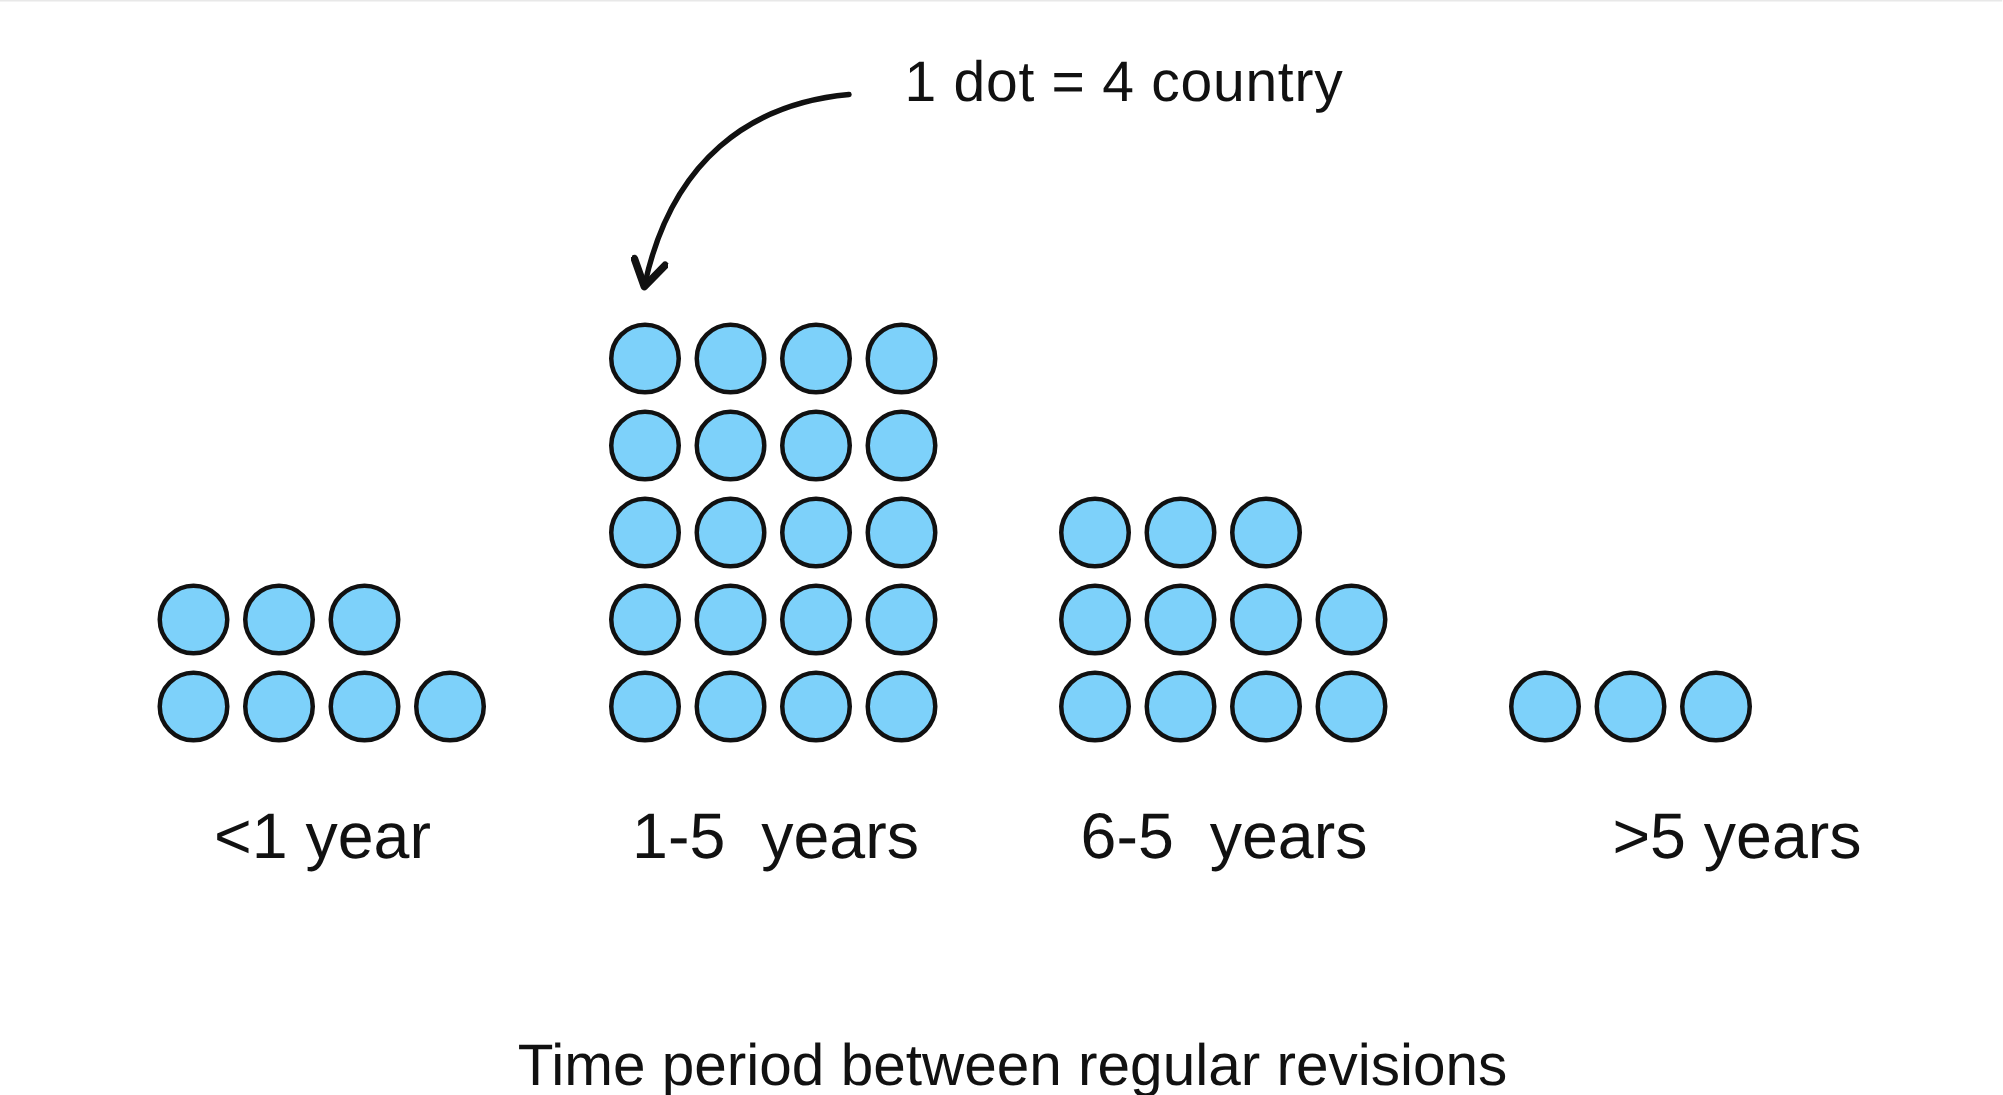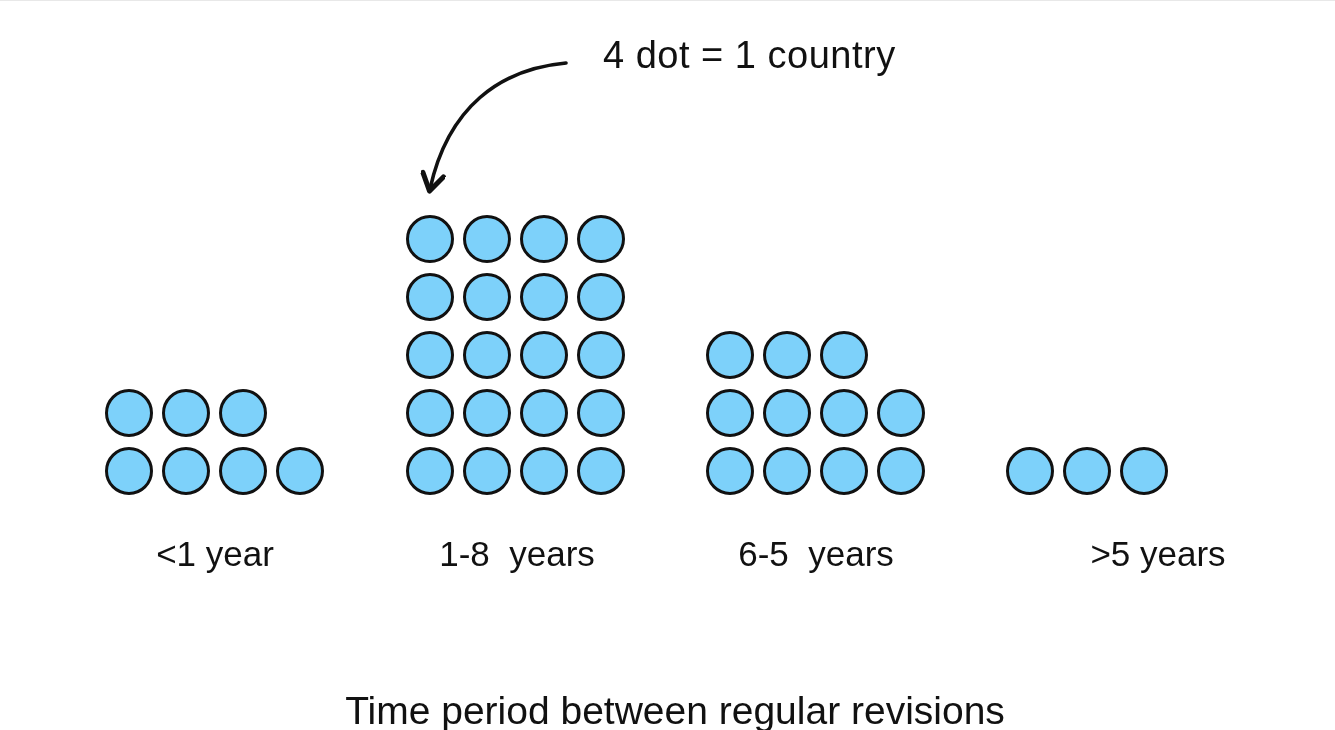--- a/index.html
+++ b/index.html
@@ -53,21 +53,21 @@
     width: 48px;
     height: 48px;
     box-sizing: border-box;
     border-radius: 50%;
     border: 3px solid #111111;
   }
   .axis-label {
     position: absolute;
     top: 533px;
     transform: translateX(-50%);
-    font-size: 35px;
+    font-size: 43px;
     color: #111111;
     white-space: pre;
   }
   .axis-label:nth-child(1) { left: 215px; }
   .axis-label:nth-child(2) { left: 517px; }
   .axis-label:nth-child(3) { left: 816px; }
   .axis-label:nth-child(4) { left: 1118px; margin-left: 40px; }
   .chart-title {
     position: absolute;
     left: 675px;
@@ -85,21 +85,21 @@
 
   <svg class="arrow-svg" viewBox="0 0 1335 730" xmlns="http://www.w3.org/2000/svg">
     <defs>
       <marker id="arrowhead" viewBox="0 0 12 12" refX="9" refY="6" markerWidth="7" markerHeight="7" orient="auto">
         <path d="M2,1 L10,6 L2,11" fill="none" stroke="#111111" stroke-width="2.4" stroke-linecap="round" stroke-linejoin="round"></path>
       </marker>
     </defs>
     <path d="M 566 62 C 500 68, 448 106, 430 188" fill="none" stroke="#111111" stroke-width="3.6" stroke-linecap="round" marker-end="url(#arrowhead)"></path>
   </svg>
 
-  <div class="legend-note">4 dot = 1 country</div>
+  <div class="legend-note">1 dot = 4 country</div>
 
   <div>
     <div class="dot-group">
         <div class="dot-row">
           <span class="dot" style="background: rgb(125, 209, 250); border-color: rgb(17, 17, 17);"></span>
           <span class="dot" style="background: rgb(125, 209, 250); border-color: rgb(17, 17, 17);"></span>
           <span class="dot" style="background: rgb(125, 209, 250); border-color: rgb(17, 17, 17);"></span>
         </div>
         <div class="dot-row">
           <span class="dot" style="background: rgb(125, 209, 250); border-color: rgb(17, 17, 17);"></span>
@@ -163,20 +163,20 @@
         <div class="dot-row">
           <span class="dot" style="background: rgb(125, 209, 250); border-color: rgb(17, 17, 17);"></span>
           <span class="dot" style="background: rgb(125, 209, 250); border-color: rgb(17, 17, 17);"></span>
           <span class="dot" style="background: rgb(125, 209, 250); border-color: rgb(17, 17, 17);"></span>
         </div>
       </div>
   </div>
 
   <div>
     <div class="axis-label">&lt;1 year</div>
-    <div class="axis-label">1-8  years</div>
+    <div class="axis-label">1-5  years</div>
     <div class="axis-label">6-5  years</div>
     <div class="axis-label">&gt;5 years</div>
   </div>
 
   <div class="chart-title">Time period between regular revisions</div>
 
 </div>
 
 </body></html>

